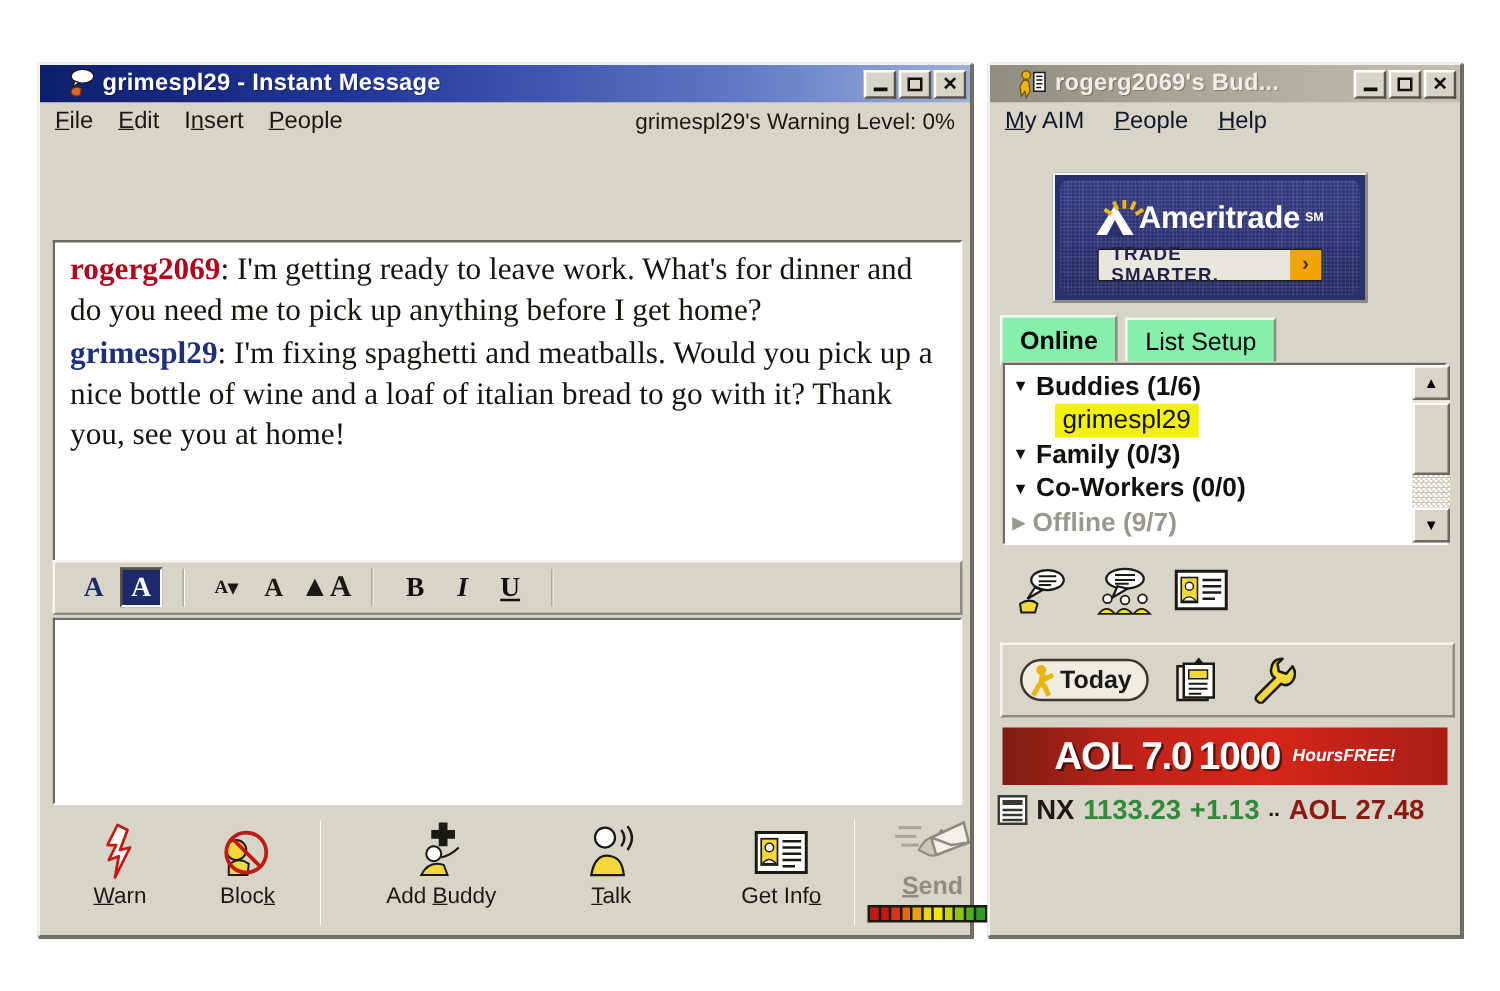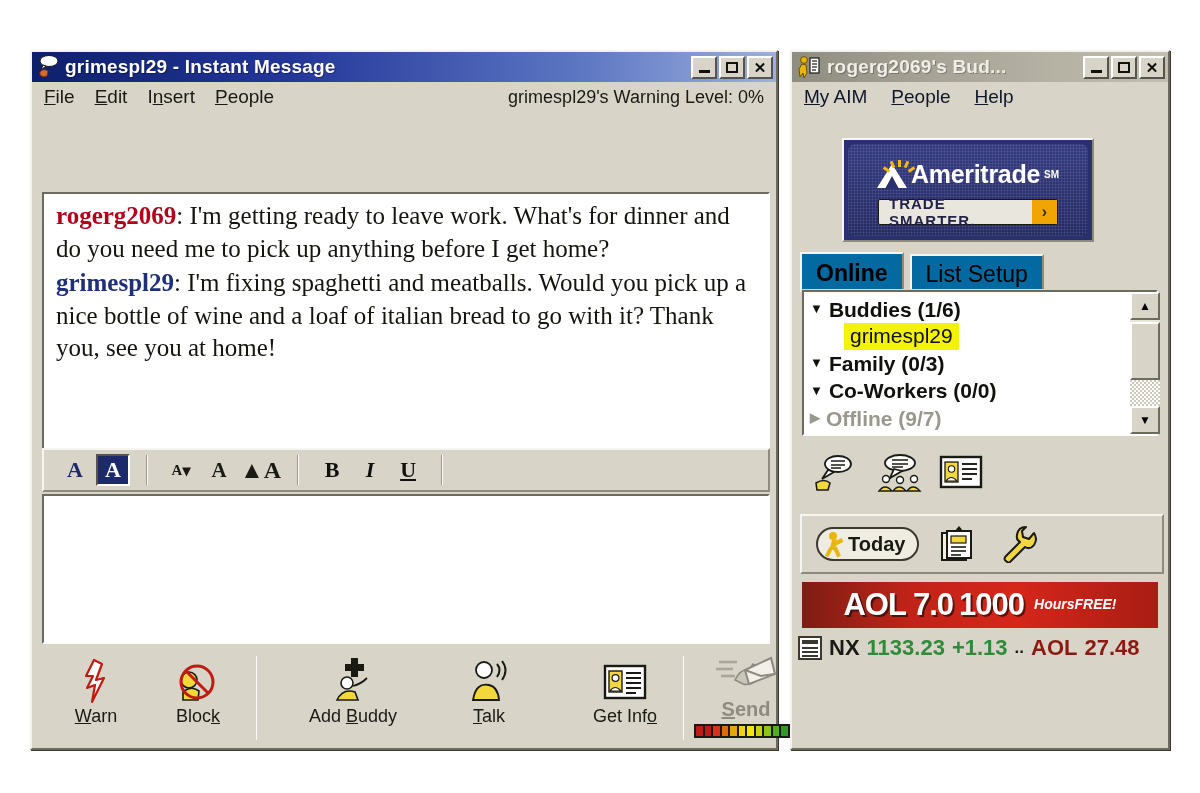--- a/index.html
+++ b/index.html
@@ -18,21 +18,21 @@
     position: absolute;
     background: #d8d4c8;
     border-top: 2px solid #f4f2ec;
     border-left: 2px solid #f4f2ec;
     border-right: 2px solid #6d6a60;
     border-bottom: 2px solid #6d6a60;
     box-shadow: 1px 1px 0 #3a382f;
   }
   .titlebar {
     height: 30px; display: flex; align-items: center;
-    padding: 0 3px 0 5px; gap: 6px;
+    padding: 0 3px 0 22px; gap: 6px;
   }
   .titlebar.active { background: linear-gradient(90deg,#0d1f6b 0%, #24379a 35%, #5f79c4 75%, #9fb0dd 100%); }
   .titlebar.inactive { background: linear-gradient(90deg,#8f8c80 0%, #a8a598 40%, #c2bfb1 100%); }
   .title-text {
     flex: 1 1 auto; color:#ffffff; font-weight: bold; font-size: 19px;
     letter-spacing: .2px; white-space: nowrap; overflow: hidden;
     text-shadow: 1px 1px 0 rgba(0,0,0,.35);
   }
   .titlebar.inactive .title-text { color:#f0eee6; text-shadow: 1px 1px 0 rgba(0,0,0,.25); }
   .winbtns { display: flex; gap: 2px; align-items: center; }
@@ -167,21 +167,21 @@
     border:1px solid #1a1a14; display:flex; align-items:center; justify-content:space-between;
     padding: 0 0 0 10px; border-radius: 2px;
   }
   .bz-cta span { font-size:15px; font-weight:bold; letter-spacing:1px; color:#23234a; }
   .bz-arrow { width:26px; height:100%; background:#f0a500; color:#3a2a00; font-weight:bold;
               display:flex;align-items:center;justify-content:center; font-size:16px; }
 
   #bl-tabs { position:absolute; left:8px; top: 200px; width: 364px; height: 40px; display:flex; align-items:flex-end; }
   .tab {
     height: 38px; padding: 0 14px; display:flex; align-items:center;
-    font-size: 23px; background:#0369a1;
+    font-size: 20px; background:#86efac;
     border-top:2px solid #f7f5ef; border-left:2px solid #f7f5ef; border-right:2px solid #8d8a80;
   }
   .tab.active { font-weight:bold; height: 40px; }
   .tab-gap { width:6px; }
 
   #bl-list {
     position:absolute; left:10px; top: 238px; width: 356px; height: 146px;
     background:#ffffff; padding: 4px 0 0 6px; overflow:hidden;
     font-size: 21px; color:#10100c;
   }

